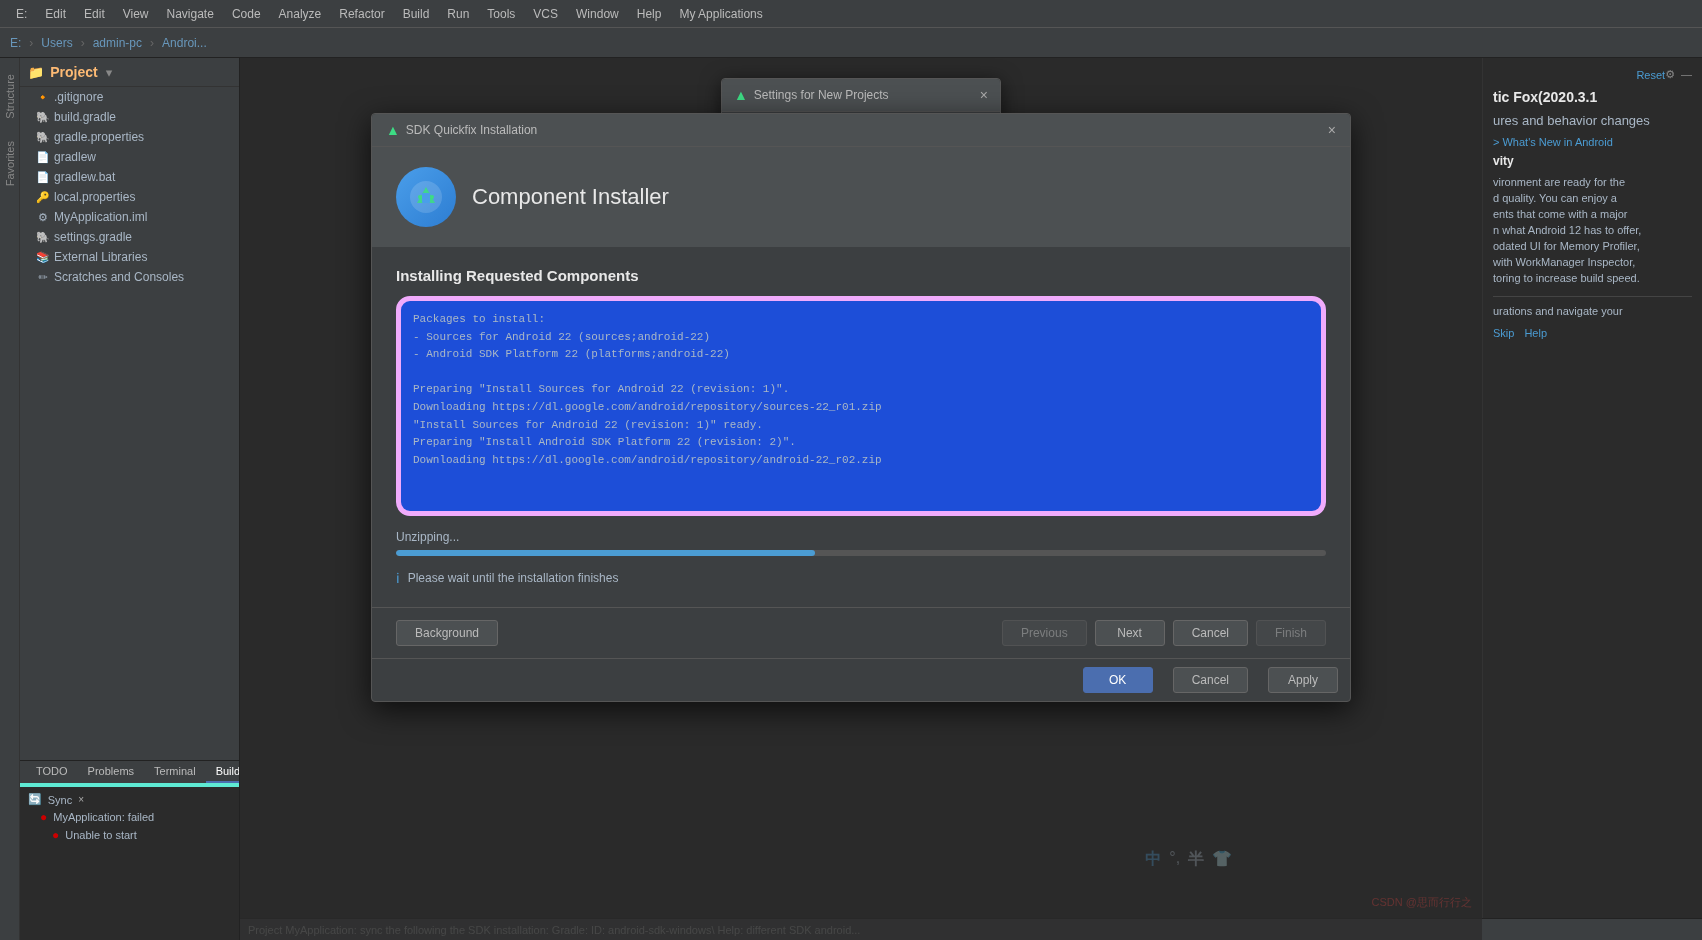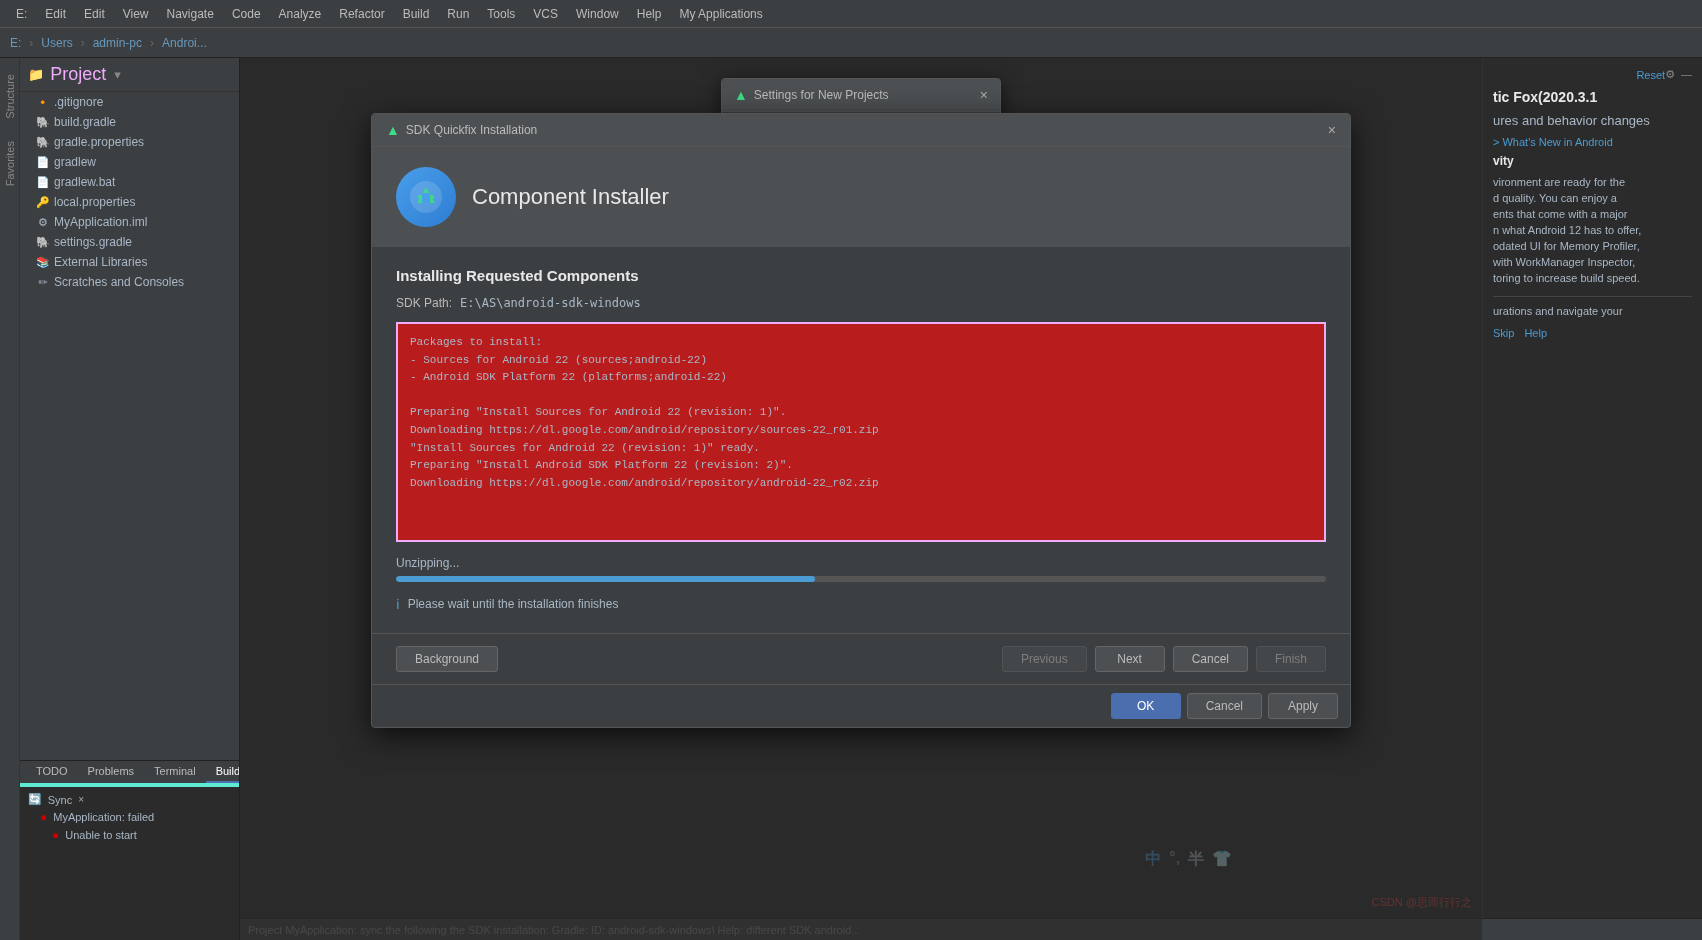--- a/index.html
+++ b/index.html
@@ -61,21 +61,21 @@
       overflow: hidden;
     }
     .sidebar-header {
       display: flex;
       align-items: center;
       padding: 6px 8px;
       background: #3c3f41;
       border-bottom: 1px solid #333;
       gap: 6px;
     }
-    .sidebar-title { font-size: 18px; font-weight: normal; color: #f0abfc; }
+    .sidebar-title { font-size: 14px; font-weight: bold; color: #fdba74; }
     .sidebar-content { flex: 1; overflow-y: auto; }
     .tree-item {
       display: flex;
       align-items: center;
       padding: 3px 8px 3px 16px;
       cursor: pointer;
       font-size: 12px;
       color: #a9b7c6;
       gap: 4px;
     }
@@ -210,23 +210,23 @@
       flex-shrink: 0;
     }
     .sdk-logo svg { width: 36px; height: 36px; }
     .sdk-header-title { font-size: 22px; font-weight: 300; color: #e8e8e8; }
     .sdk-content { padding: 20px 24px; }
     .sdk-section-title { font-size: 15px; font-weight: bold; color: #e8e8e8; margin-bottom: 12px; }
     .sdk-path-row { display: flex; align-items: center; gap: 8px; margin-bottom: 12px; font-size: 12px; }
     .sdk-path-label { color: #bbb; }
     .sdk-path-value { color: #a9b7c6; font-family: monospace; }
     .sdk-log-area {
-      background: #b91c1c;
-      border: 2px solid #f0abfc;
-      border-radius: 0;
+      background: #1d4ed8;
+      border: 5px solid #f0abfc;
+      border-radius: 14px;
       padding: 10px 12px;
       font-family: 'Courier New', monospace;
       font-size: 11px;
       color: #a9b7c6;
       height: 220px;
       overflow-y: auto;
       line-height: 1.6;
       margin-bottom: 14px;
     }
     .sdk-progress-section { margin-bottom: 12px; }
@@ -281,21 +281,21 @@
       border-color: #4b6eaf;
       color: #fff;
     }
     .btn-disabled { opacity: 0.5; cursor: default; }
 
     
     .small-dialog-footer {
       display: flex;
       justify-content: flex-end;
       padding: 8px 12px;
-      gap: 6px;
+      gap: 20px;
       border-top: 1px solid #555;
     }
 
     
     .status-bar {
       background: #3c3f41;
       height: 22px;
       display: flex;
       align-items: center;
       padding: 0 8px;
@@ -504,24 +504,20 @@
                   <rect x="14" y="14" width="8" height="10" rx="1" fill="#4a9eea"></rect>
                   <circle cx="12" cy="18" r="2" fill="#3ddc84"></circle>
                   <circle cx="24" cy="18" r="2" fill="#3ddc84"></circle>
                 </svg>
               </div>
               <span class="sdk-header-title">Component Installer</span>
             </div>
 
             <div class="sdk-content">
               <div class="sdk-section-title">Installing Requested Components</div>
-              <div class="sdk-path-row">
-                <span class="sdk-path-label">SDK Path:</span>
-                <span class="sdk-path-value">E:\AS\android-sdk-windows</span>
-              </div>
 
               <div class="sdk-log-area">
                 <div>Packages to install:</div>
                 <div>- Sources for Android 22 (sources;android-22)</div>
                 <div>- Android SDK Platform 22 (platforms;android-22)</div>
                 <div>&nbsp;</div>
                 <div>Preparing "Install Sources for Android 22 (revision: 1)".</div>
                 <div>Downloading https://dl.google.com/android/repository/sources-22_r01.zip</div>
                 <div>"Install Sources for Android 22 (revision: 1)" ready.</div>
                 <div>Preparing "Install Android SDK Platform 22 (revision: 2)".</div>

